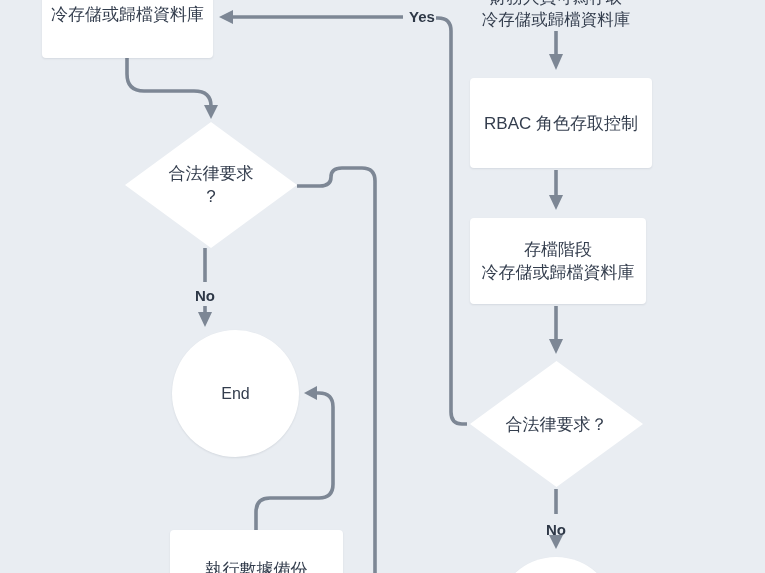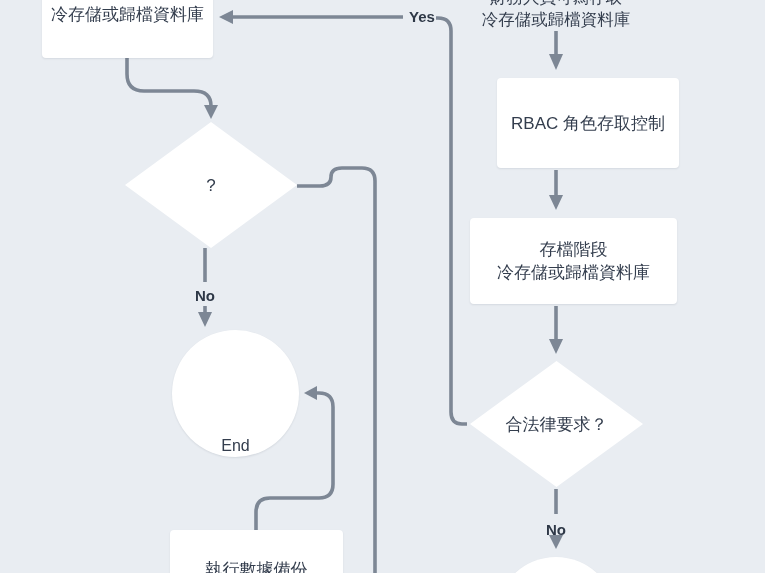--- a/index.html
+++ b/index.html
@@ -26,38 +26,37 @@
     background:var(--node-fill);border-radius:4px;
     box-shadow:0 1px 2px rgba(40,50,70,0.10);
   }
   .diamond{
     background:var(--node-fill);
     clip-path:polygon(50% 0,100% 50%,50% 100%,0 50%);
   }
   .circle{
     background:var(--node-fill);border-radius:50%;
     box-shadow:0 1px 2px rgba(40,50,70,0.10);
-    align-items:flex-end;
   }
   .note{
     position:absolute;text-align:center;color:var(--text);
     font-size:16.5px;line-height:22px;
   }
   .edge-label{
     position:absolute;width:40px;text-align:center;color:var(--label);
     font-size:15px;font-weight:600;line-height:20px;
   }
   
   #box-cold-top   {left:42px;  top:-30px; width:171px; height:88px;}
   #diamond-destroy{left:125px; top:122px; width:172px; height:126px;}
   #circle-end     {left:172px; top:330px; width:127px; height:127px; font-size:16px;}
   #box-backup     {left:170px; top:530px; width:173px; height:78px;}
   #note-access    {left:466px; top:-14px; width:180px;}
-  #box-rbac       {left:470px; top:78px;  width:182px; height:90px;margin-left:27px;}
-  #box-archive    {left:470px; top:218px; width:207px; height:86px;}
+  #box-rbac       {left:470px; top:78px;  width:182px; height:90px;}
+  #box-archive    {left:470px; top:218px; width:176px; height:86px;}
   #diamond-retain {left:470px; top:361px; width:173px; height:126px;}
   #circle-bottom  {left:496px; top:557px; width:120px; height:120px;}
   #label-yes {left:402px; top:7px;}
   #label-no1 {left:185px; top:286px;}
   #label-no2 {left:536px; top:520px;}
 </style>
 </head>
 <body>
 
 <div id="page">
@@ -92,20 +91,21 @@
     <path d="M556,489 V514"></path>
     <polygon points="549,535 563,535 556,549"></polygon>
   </svg>
 
   <div id="box-cold-top" class="node rect">
     <span>冷存儲或歸檔資料庫</span>
   </div>
 
   <div id="diamond-destroy" class="node diamond">
     <div>
+      <div>合法律要求</div>
       <div>?</div>
     </div>
   </div>
 
   <div id="circle-end" class="node circle">
     <span>End</span>
   </div>
 
   <div id="box-backup" class="node rect">
     <span>執行數據備份</span>

